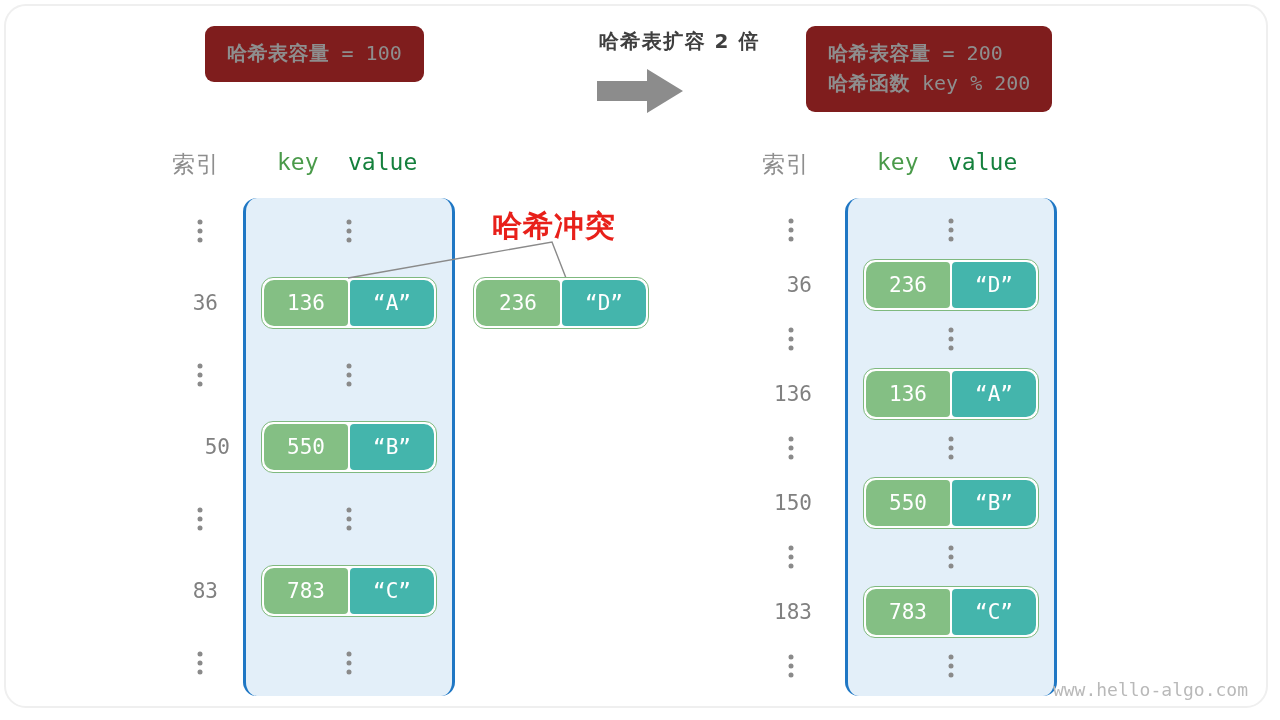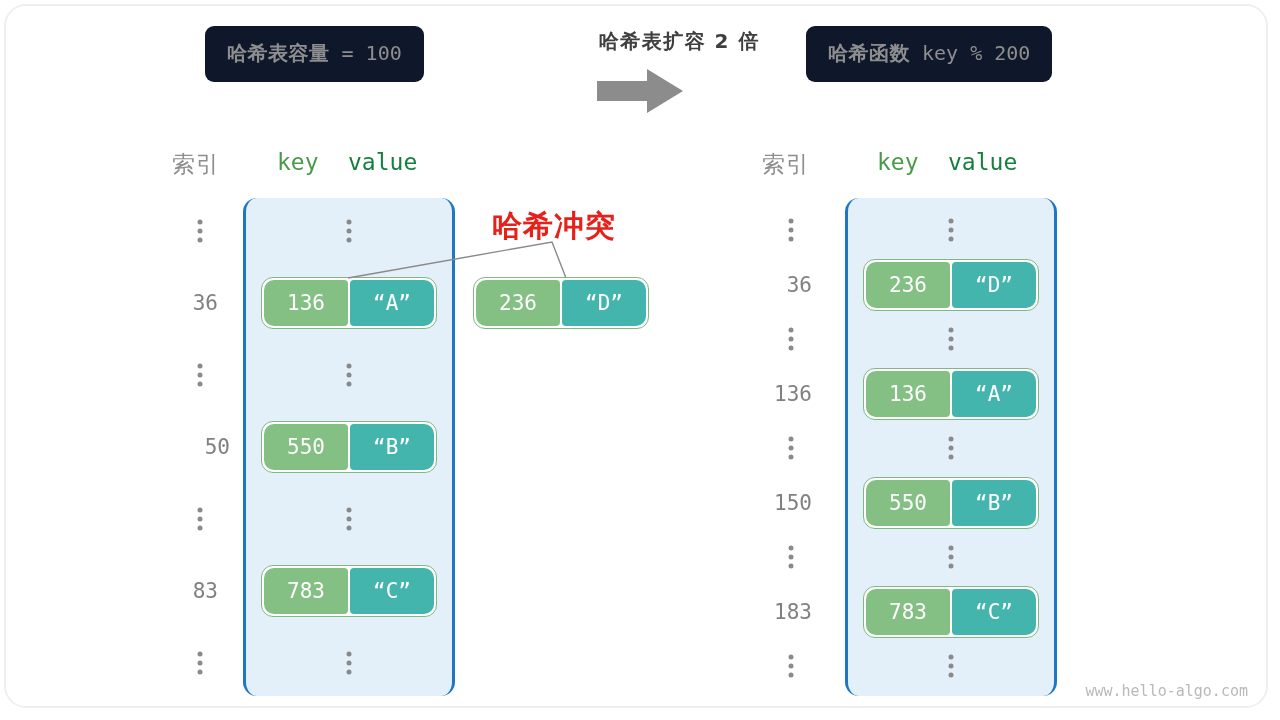--- a/index.html
+++ b/index.html
@@ -25,21 +25,21 @@
     width: 1264px;
     height: 704px;
     border: 2px solid #efefef;
     border-radius: 22px;
     box-sizing: border-box;
   }
 
   
   .info-box {
     position: absolute;
-    background: #0f172a;
+    background: #7f1d1d;
     border-radius: 9px;
     padding: 12px 22px 14px 22px;
     box-sizing: border-box;
   }
   .info-line {
     font-family: "DejaVu Sans Mono", monospace;
     font-size: 20px;
     line-height: 30px;
     color: #8e8e8e;
     white-space: pre;
@@ -177,21 +177,21 @@
     top: 0;
     pointer-events: none;
   }
 
   
   #watermark {
     position: absolute;
     right: 32px;
     bottom: 20px;
     font-family: "DejaVu Sans Mono", monospace;
-    font-size: 15px;
+    font-size: 18px;
     color: #b9b9b9;
     white-space: pre;
   }
 </style>
 </head>
 <body>
 
 <div id="canvas">
   <div id="frame"></div>
 
@@ -202,20 +202,21 @@
   <div id="title-block">
     <div id="expand-title">哈希表扩容 2 倍</div>
     <div id="arrow-icon">
       <svg width="90" height="48" viewBox="0 0 90 48" aria-hidden="true">
         <path d="M2 14 L52 14 L52 2 L88 24 L52 46 L52 34 L2 34 Z" fill="#8c8c8c"></path>
       </svg>
     </div>
   </div>
 
   <div class="info-box" id="right-info" style="left:806px; top:26px;">
+    <div class="info-line"><span class="cjk">哈希表容量</span><span> = 200</span></div>
     <div class="info-line"><span class="cjk">哈希函数</span><span> key % 200</span></div>
   </div>
 
   <div class="col-head head-index" style="left:172px; top:149px;">索引</div>
   <div class="col-head head-kv head-key" style="left:277px; top:149px;">key</div>
   <div class="col-head head-kv head-value" style="left:348px; top:149px;">value</div>
 
   <div class="col-head head-index" style="left:762px; top:149px;">索引</div>
   <div class="col-head head-kv head-key" style="left:877px; top:149px;">key</div>
   <div class="col-head head-kv head-value" style="left:948px; top:149px;">value</div>

